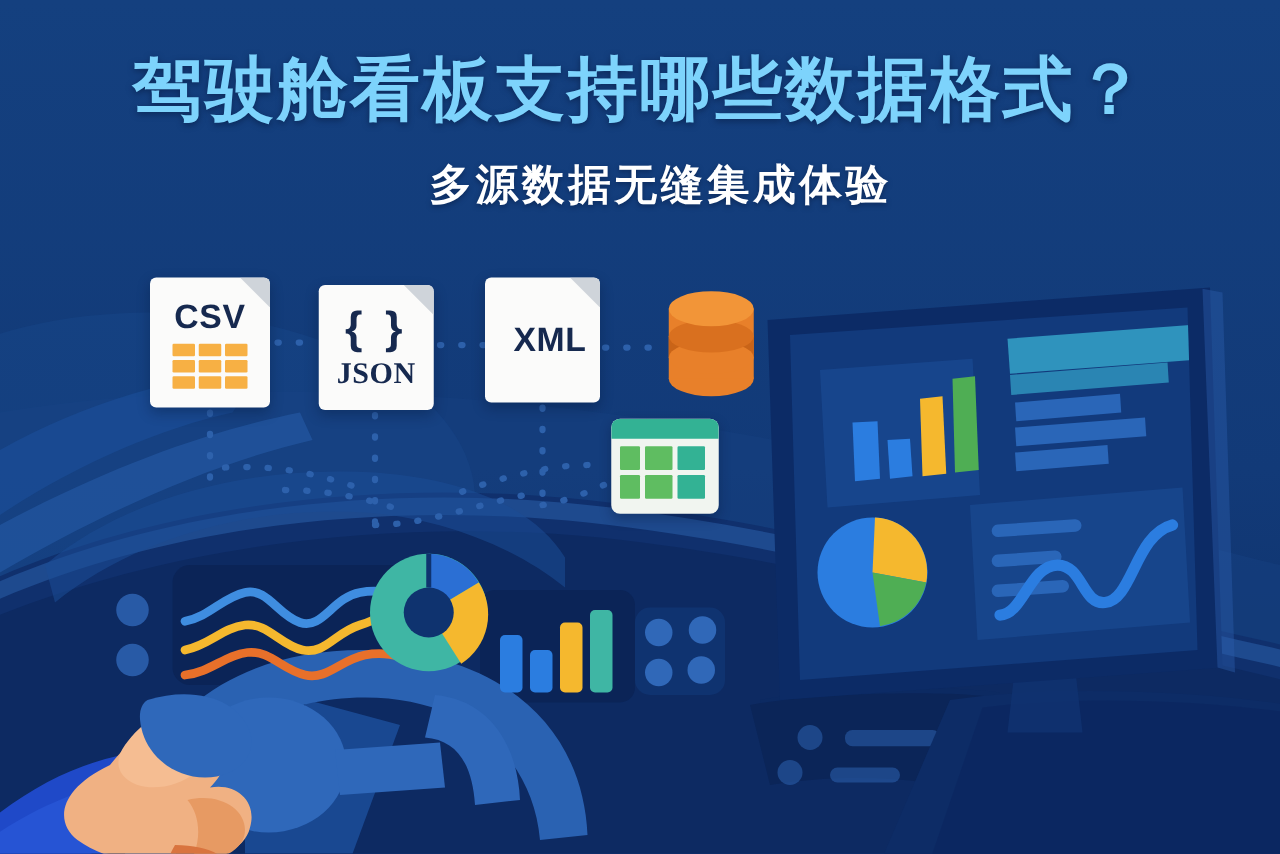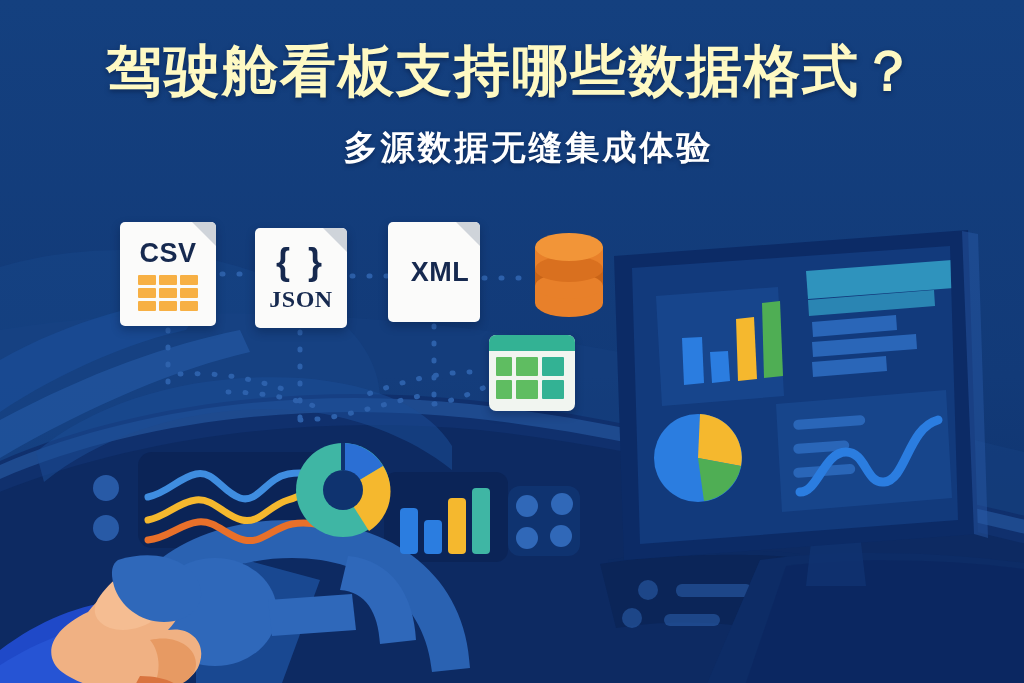--- a/index.html
+++ b/index.html
@@ -16,21 +16,21 @@
   #bgsvg, #artsvg {
     position:absolute; left:0; top:0; width:1024px; height:683px;
     display:block;
   }
   
   .headline-wrap {
     position:absolute; left:0; top:40px; width:1024px;
     text-align:center; z-index:40; pointer-events:none;
   }
   .title {
-    color:#fef9c3;
+    color:#7dd3fc;
     font-size:56px;
     font-weight:bold;
     letter-spacing:2px;
     line-height:1.12;
     text-shadow:0 2px 5px rgba(6,22,56,0.55);
     white-space:nowrap;
   }
   .subtitle {
     color:#ffffff;
     font-size:34px;

